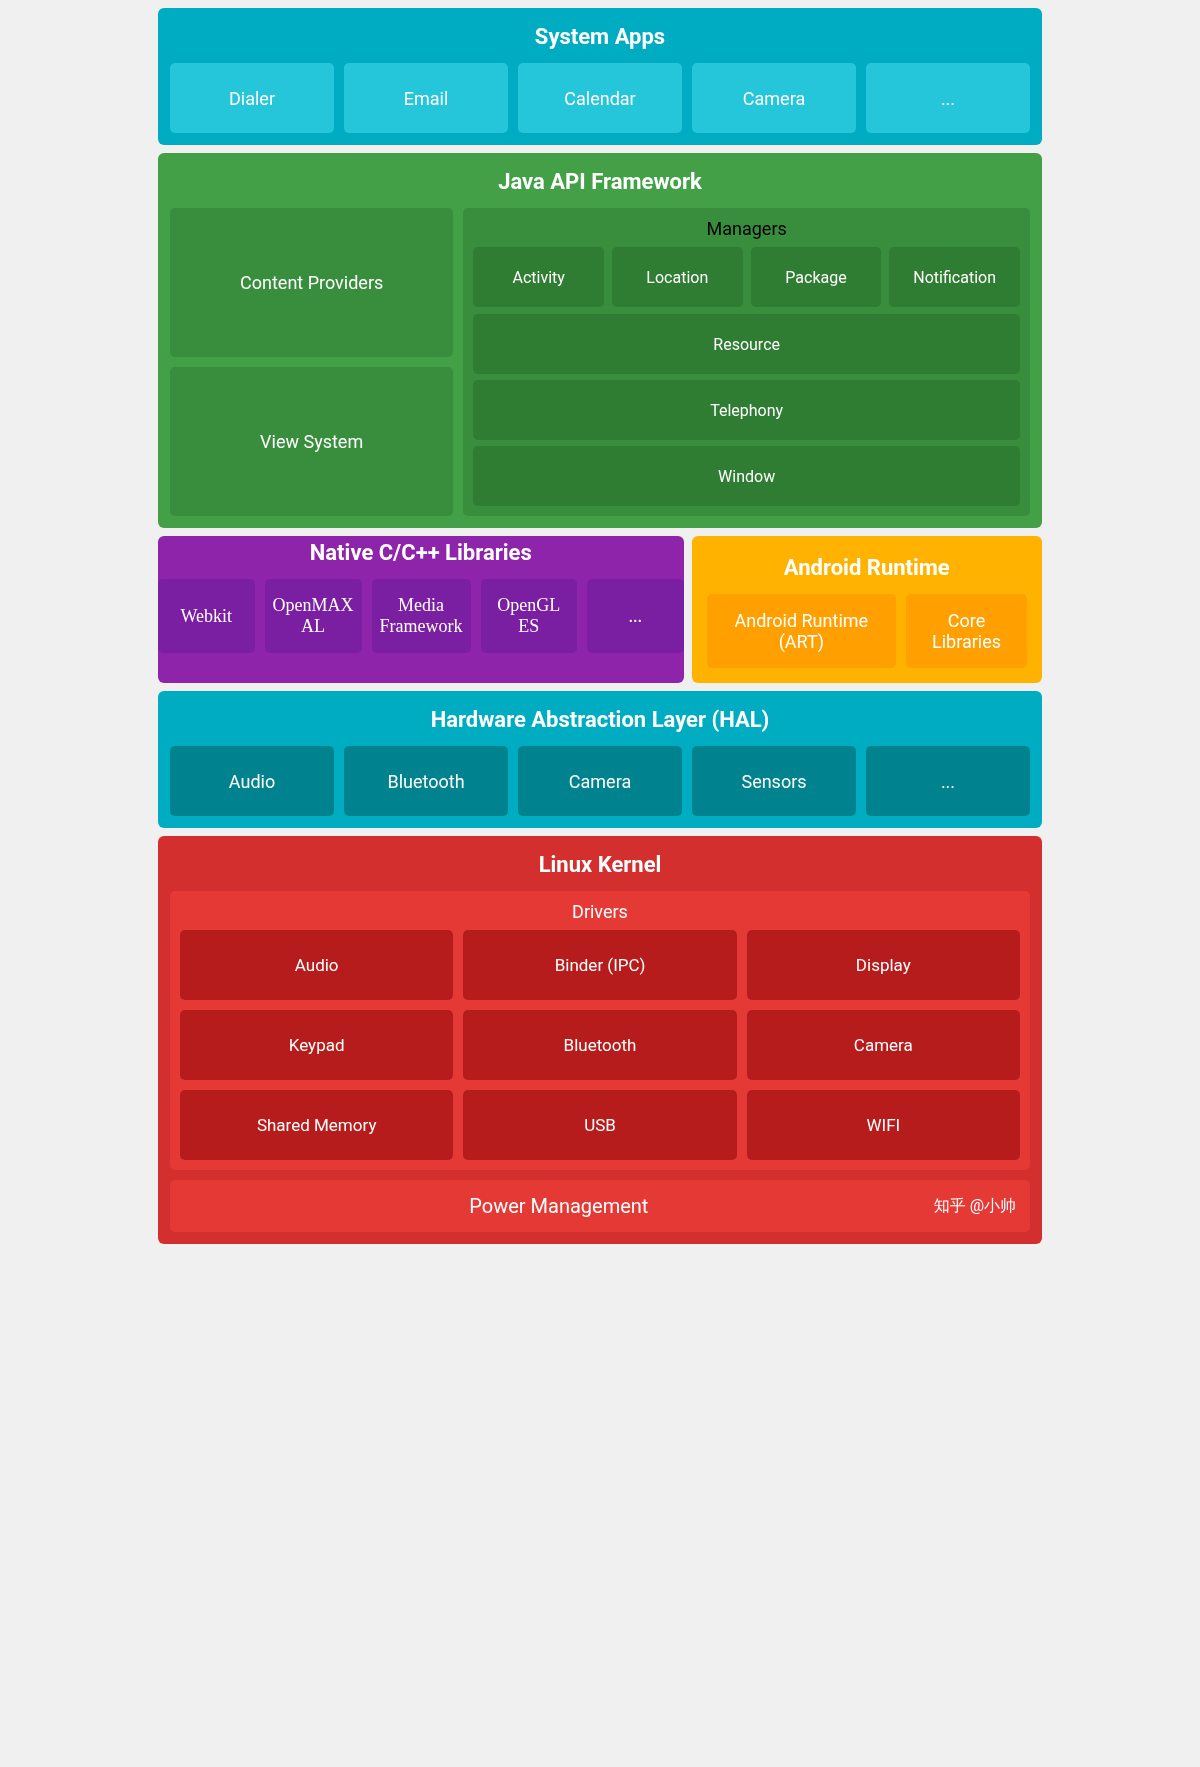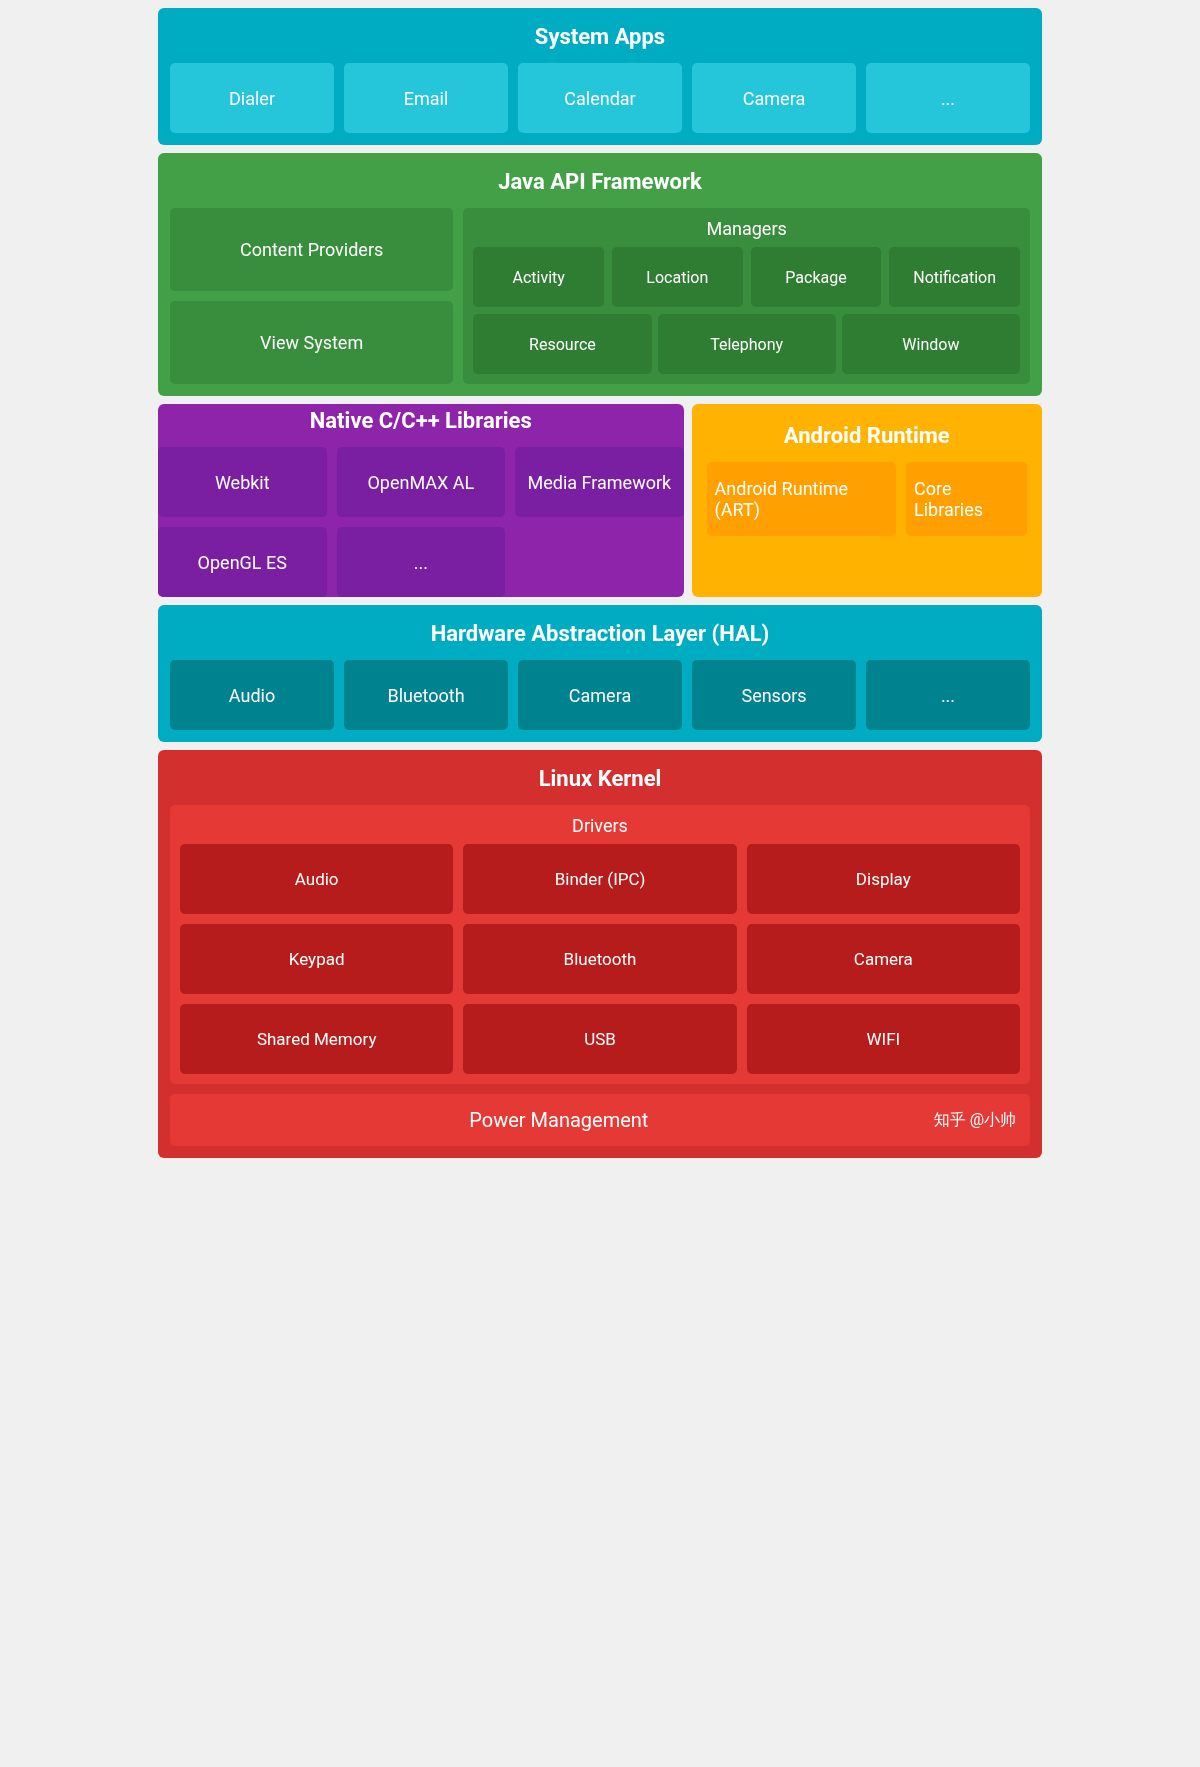--- a/index.html
+++ b/index.html
@@ -23,21 +23,21 @@
       color: white;
       margin-bottom: 10px;
       padding: 4px 0;
     }
 
     .item-box {
       border-radius: 5px;
       display: flex;
       align-items: center;
       justify-content: center;
-      text-align: left;
+      text-align: center;
       color: white;
       font-size: 18px;
       padding: 16px 8px;
       min-height: 70px;
     }
 
     
     .system-apps {
       background: #00ACC1;
     }
@@ -71,33 +71,33 @@
       flex: 1;
       background: #388E3C;
     }
     .java-right {
       background: #388E3C;
       border-radius: 5px;
       padding: 10px;
     }
     .managers-title {
       text-align: center;
-      color: #ffffff;
+      color: #000000;
       font-size: 18px;
       margin-bottom: 8px;
     }
     .managers-grid {
       display: grid;
       grid-template-columns: repeat(4, 1fr);
       gap: 8px;
       margin-bottom: 7px;
     }
     .managers-grid2 {
       display: grid;
-      grid-template-columns: repeat(3, 1fr);
+      grid-template-columns: repeat(1, 1fr);
       gap: 6px;
     }
     .java-right .item-box {
       background: #2E7D32;
       font-size: 16px;
       min-height: 60px;
     }
 
     
     .native-runtime-row {
@@ -113,22 +113,23 @@
       border-radius: 6px;
     }
     .native-libs .layer-title {
       color: white;
     }
     .native-libs .item-box {
       background: #7B1FA2;
     }
     .native-grid {
       display: grid;
-      grid-template-columns: repeat(3, 1fr);
-      gap: 10px;
+      grid-template-columns: repeat(5, 1fr);
+      gap: 10px;
+      font-family: Liberation Serif, serif;
     }
 
     .android-runtime {
       background: #FFB300;
       padding: 15px;
       border-radius: 6px;
     }
     .android-runtime .layer-title {
       color: white;
     }

